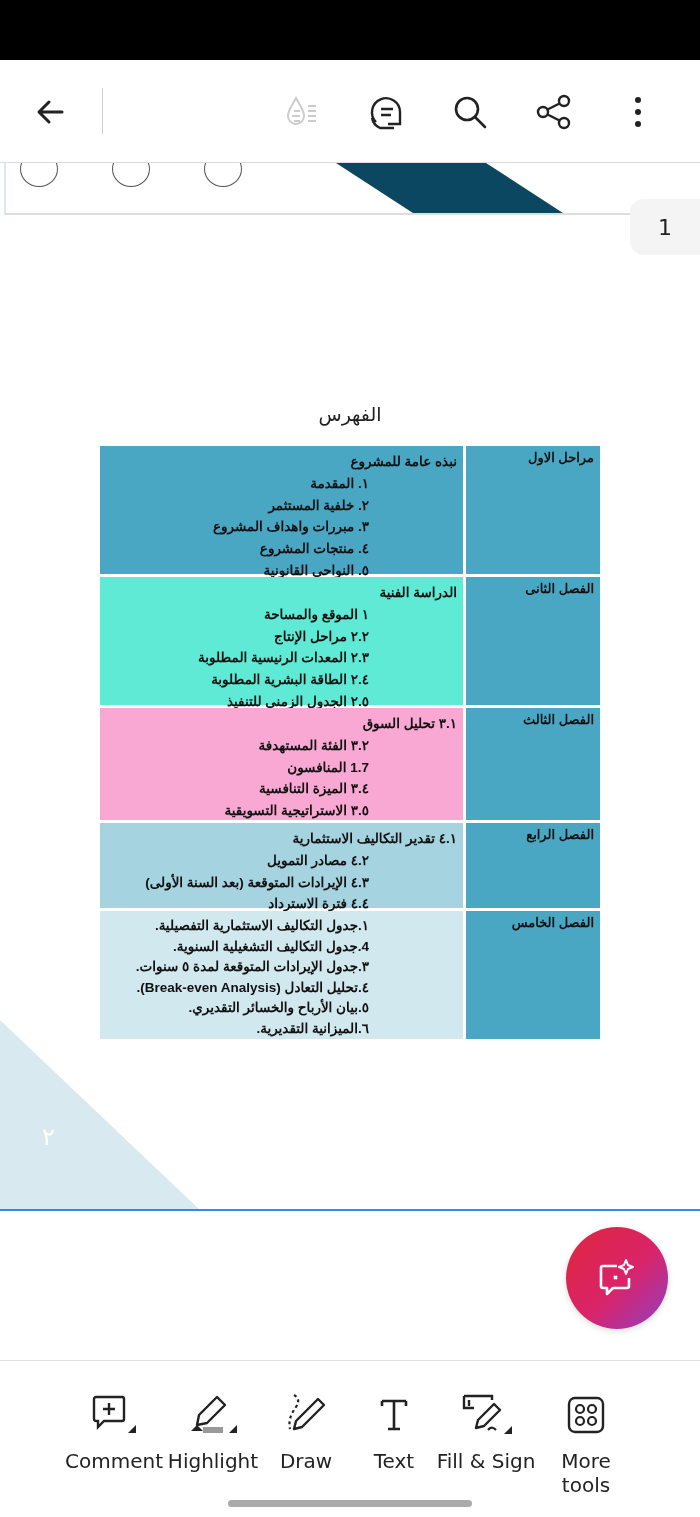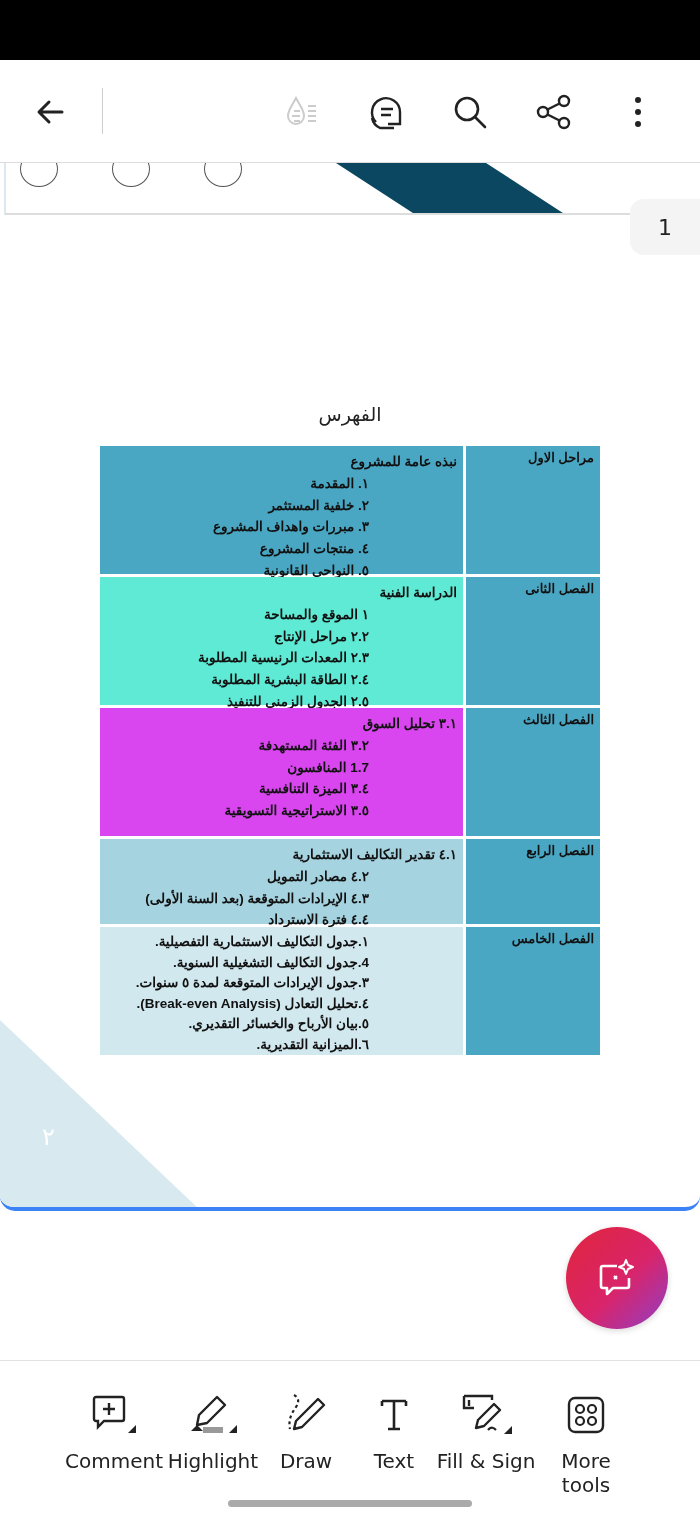--- a/index.html
+++ b/index.html
@@ -6,33 +6,33 @@
   html, body { width: 700px; height: 1517px; overflow: hidden; background: #fff; font-family: "DejaVu Sans", sans-serif; }
   .status-bar { position: absolute; top: 0; left: 0; width: 700px; height: 60px; background: #000; }
   .app-bar { position: absolute; top: 60px; left: 0; width: 700px; height: 103px; background: #fff; border-bottom: 1px solid #ddd; }
   .app-bar .btn { position: absolute; top: 28px; width: 48px; height: 48px; display: flex; align-items: center; justify-content: center; cursor: pointer; }
   .app-bar .divider { position: absolute; left: 102px; top: 28px; width: 1px; height: 46px; background: #ccc; }
   .doc-area { position: absolute; top: 163px; left: 0; width: 700px; height: 1197px; background: #fff; overflow: hidden; }
   .prev-page { position: absolute; top: 0; left: 4px; width: 696px; height: 52px; background: #fff; border-bottom: 2px solid #ddd; border-left: 2px solid #dbe9ef; overflow: hidden; }
   .ring { position: absolute; top: -12px; width: 38px; height: 36px; border: 1.5px solid #555; border-radius: 50%; }
   .stripe { position: absolute; top: 0; left: 330px; width: 230px; height: 52px; background: #0b4760; clip-path: polygon(0 0, 150px 0, 230px 52px, 80px 52px); }
   .page-badge { position: absolute; top: 36px; right: 0; width: 70px; height: 56px; background: #f4f4f4; border-radius: 14px 0 0 14px; display: flex; align-items: center; justify-content: center; font-size: 22px; color: #222; }
-  .page { position: absolute; top: 52px; left: 0; width: 700px; height: 996px; background: #fff; border-bottom: 4px solid #3b82f6; overflow: hidden; border-radius: 15px; }
+  .page { position: absolute; top: 52px; left: 0; width: 700px; height: 996px; background: #fff; border-bottom: 2px solid #3b82f6; overflow: hidden; }
   .corner-tri { position: absolute; left: 0; top: 805px; width: 200px; height: 190px; background: #d8eaf0; clip-path: polygon(0 0, 200px 190px, 0 190px); }
   .corner-num { position: absolute; left: 42px; top: 908px; color: #fff; font-size: 24px; font-family: "DejaVu Serif", serif; }
   .toc-title { position: absolute; top: 188px; left: 0; width: 700px; text-align: center; font-size: 19px; color: #222; font-family: "DejaVu Sans", sans-serif; }
   .toc-table { position: absolute; top: 231px; left: 100px; width: 500px; direction: rtl; }
   .toc-row { display: flex; flex-direction: row; margin-bottom: 3px; }
   .toc-chapter { width: 134px; background: #4aa7c4; padding: 4px 6px; font-weight: bold; font-size: 13px; color: #111; font-family: "Liberation Sans", sans-serif; }
   .toc-content { flex: 1; margin-right: 3px; padding: 5px 6px; font-weight: bold; font-size: 13.5px; color: #111; font-family: "Liberation Sans", sans-serif; line-height: 21.8px; }
   .toc-content .heading { display: block; }
   .toc-content .item { display: block; padding-right: 88px; }
   .r1 .toc-content { background: #4aa7c4; height: 128px; }
   .r2 .toc-content { background: #5eead4; height: 128px; text-align: right; }
-  .r3 .toc-content { background: #d946ef; height: 128px; }
+  .r3 .toc-content { background: #f9a8d4; height: 112px; }
   .r4 .toc-content { background: #a6d3e0; height: 85px; }
   .r5 .toc-content { background: #d2e8ef; height: 128px; }
   .r1 .toc-chapter, .r2 .toc-chapter, .r3 .toc-chapter, .r4 .toc-chapter, .r5 .toc-chapter { height: auto; }
   .fab { position: absolute; left: 566px; top: 1227px; width: 102px; height: 102px; border-radius: 50%; background: linear-gradient(135deg, #e0253b 0%, #d9246a 55%, #8f3fc6 100%); display: flex; align-items: center; justify-content: center; cursor: pointer; box-shadow: 0 2px 6px rgba(0,0,0,0.15); }
   .bottom-bar { position: absolute; top: 1360px; left: 0; width: 700px; height: 157px; background: #fff; border-top: 1px solid #e2e2e2; }
   .tool { position: absolute; top: 30px; width: 100px; text-align: center; cursor: pointer; }
   .tool .ic { height: 48px; display: flex; align-items: center; justify-content: center; }
   .tool .lbl { margin-top: 10px; font-size: 20px; color: #222; font-family: "DejaVu Sans", sans-serif; }
   .home-ind { position: absolute; left: 228px; top: 1500px; width: 244px; height: 7px; border-radius: 4px; background: #aaa; }
 </style>

